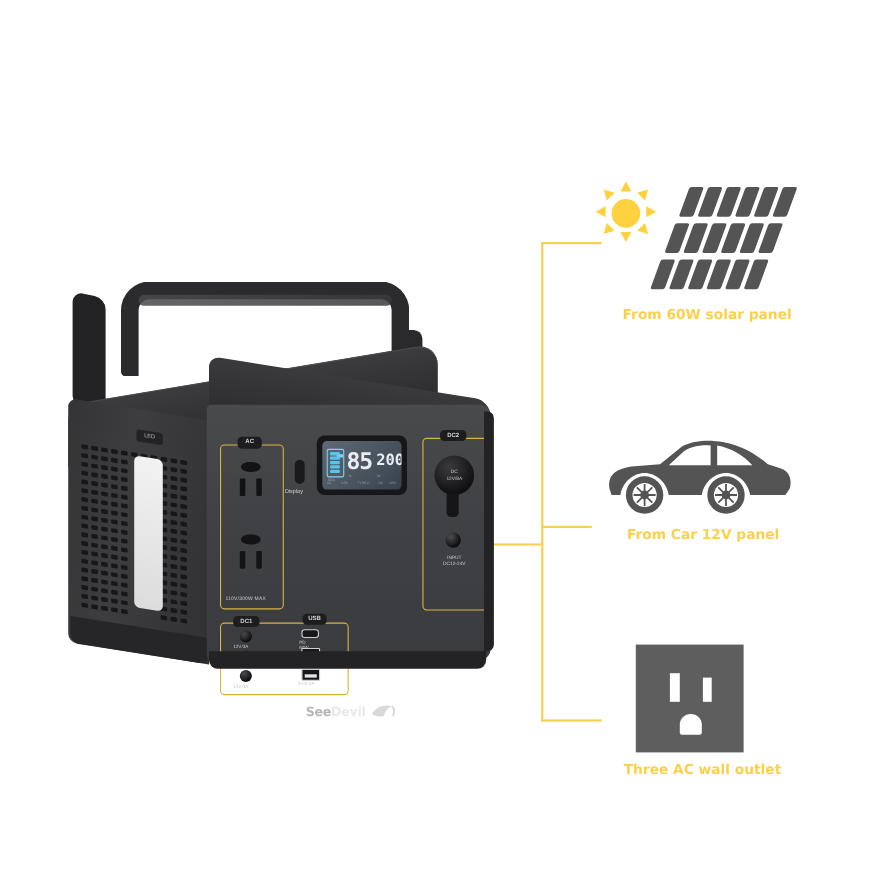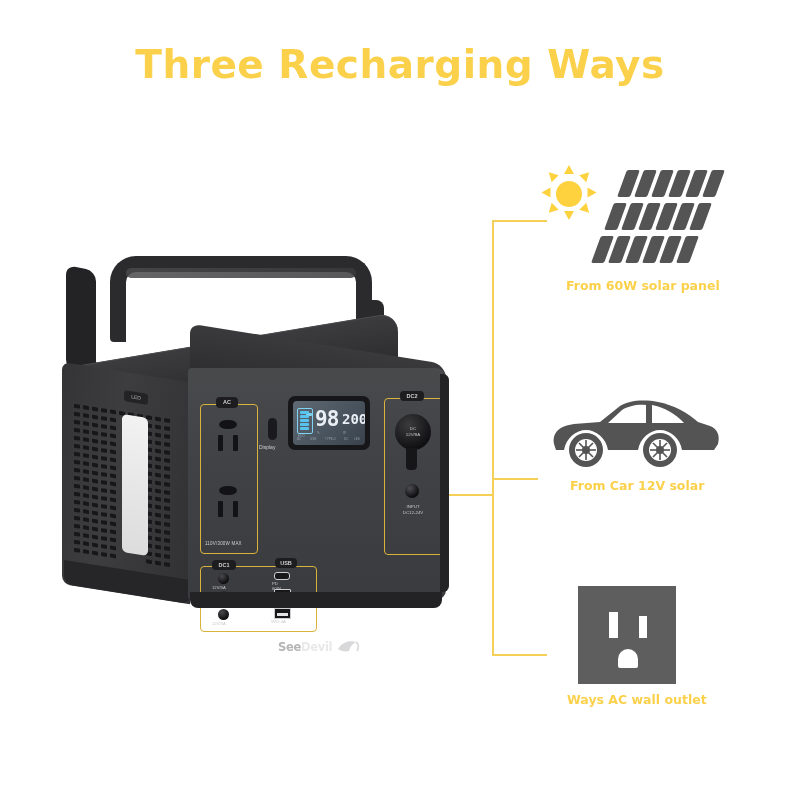--- a/index.html
+++ b/index.html
@@ -193,21 +193,20 @@
   
   .brand{position:absolute;left:90px;top:272px;width:90px;height:20px;}
   .brand-txt{position:absolute;left:0;top:0;font-size:11.5px;font-weight:bold;color:#e9e9eb;letter-spacing:-.3px;font-family:"DejaVu Sans", sans-serif;}
   .brand-see{color:#b5b5b7;}
 </style>
 </head>
 <body>
 
 <div id="stage">
 
-  <div class="title">Three Recharging Ways</div>
 
   <div>
     <div class="bracket-spine"></div>
     <div class="stub stub-top"></div>
     <div class="stub stub-mid2"></div>
     <div class="stub stub-bottom"></div>
     <div class="stub stub-mid"></div>
   </div>
 
   <div class="solar">
@@ -265,28 +264,28 @@
           <line x1="34" y1="58" x2="54" y2="58"></line>
         <line x1="37" y1="51" x2="51" y2="65"></line>
           <line x1="51" y1="51" x2="37" y2="65"></line>
         <line x1="118" y1="48" x2="118" y2="68"></line>
           <line x1="108" y1="58" x2="128" y2="58"></line>
         <line x1="111" y1="51" x2="125" y2="65"></line>
           <line x1="125" y1="51" x2="111" y2="65"></line>
       </g>
     </svg>
   </div>
-  <div class="caption" style="left:570px;top:478px;">From Car 12V solar</div>
+  <div class="caption" style="left:570px;top:478px;">From Car 12V panel</div>
 
   <div class="outlet">
     <div class="slot slot-l"></div>
     <div class="slot slot-r"></div>
     <div class="ground"></div>
   </div>
-  <div class="caption" style="left:567px;top:692px;">Ways AC wall outlet</div>
+  <div class="caption" style="left:567px;top:692px;">Three AC wall outlet</div>
 
   <div class="station">
 
     <div class="handle-foot-l"></div>
     <div class="handle"></div>
     <div class="handle-shine"></div>
     <div class="handle-foot-r"></div>
 
     <div class="top-lid"></div>
     <div class="top-lid2"></div>
@@ -478,21 +477,21 @@
       <div class="lcd-bezel">
         <div class="lcd">
           <div class="batt">
             <div class="batt-cap"></div>
             <div class="batt-bar" style="top:2px;"></div>
             <div class="batt-bar" style="top:6px;"></div>
             <div class="batt-bar" style="top:10px;"></div>
             <div class="batt-bar" style="top:14px;"></div>
             <div class="batt-bar" style="top:18px;"></div>
           </div>
-          <div class="pct">98</div>
+          <div class="pct">85</div>
           <div class="watt">200</div>
           <div class="lcd-mini" style="left:5px;top:33px;">ECO</div>
           <div class="lcd-mini" style="left:24px;top:30px;">%</div>
           <div class="lcd-mini" style="left:50px;top:30px;">W</div>
           <div class="lcd-foot">
             <div class="foot-item" style="left:2px;top:0;">AC</div>
             <div class="foot-item" style="left:15px;top:0;">USB</div>
             <div class="foot-item" style="left:30px;top:0;">TYPE-C</div>
             <div class="foot-item" style="left:49px;top:0;">DC</div>
             <div class="foot-item" style="left:59px;top:0;">LED</div>

